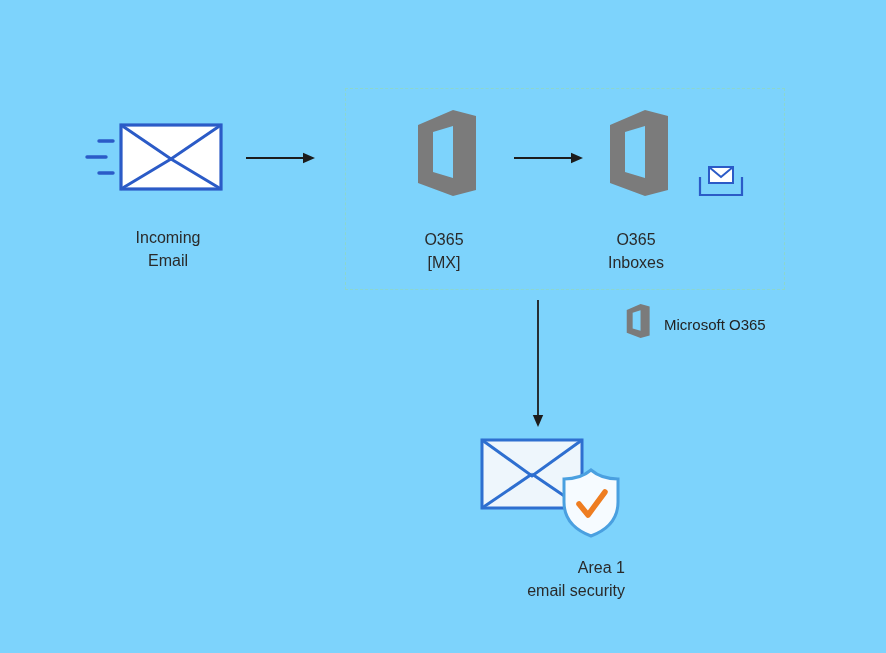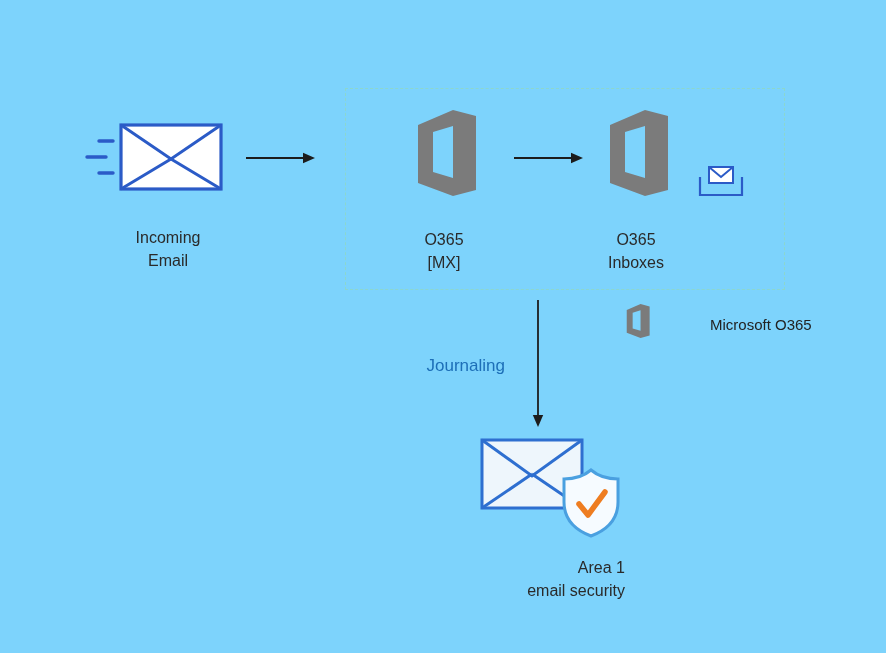--- a/index.html
+++ b/index.html
@@ -14,21 +14,20 @@
   .node-label{
     font-size:16px;
     color:#2a2a2a;
     text-align:center;
     white-space:pre-line;
     line-height:1.45;
   }
   .legend-label{
     font-size:15px;
     color:#222222;
-    margin-left:46px;
   }
   .journaling-label{
     font-size:17px;
     color:#1d6fb8;
     text-align:right;
     width:120px;
   }
   .dashed-box{
     border:1.5px dashed #8cd7cd;
     box-sizing:border-box;
@@ -96,21 +95,20 @@
     </svg>
   </div>
 
   <div class="abs" style="left:622px;top:304px;">
     <svg width="30" height="34" viewBox="0 0 76 86">
       <path fill-rule="evenodd" fill="#7b7b7b" d="M47,0 L70,6 L70,80 L47,86 L12,73 L12,15 Z M47,16 L27,22 L27,62 L47,68 Z"></path>
     </svg>
   </div>
   <div class="abs legend-label" style="left:664px;top:316px;">Microsoft O365</div>
 
-  <div class="abs journaling-label" style="left:385px;top:356px;">Journaling</div>
 
   <div class="abs" style="left:528px;top:300px;">
     <svg width="20" height="128" viewBox="0 0 20 128">
       <line x1="10" y1="0" x2="10" y2="117" stroke="#1c1c1c" stroke-width="1.8"></line>
       <polygon points="4.8,115 10,127 15.2,115" fill="#1c1c1c"></polygon>
     </svg>
   </div>
 
   <div class="abs" style="left:479px;top:437px;">
     <svg width="106" height="74" viewBox="0 0 106 74">

